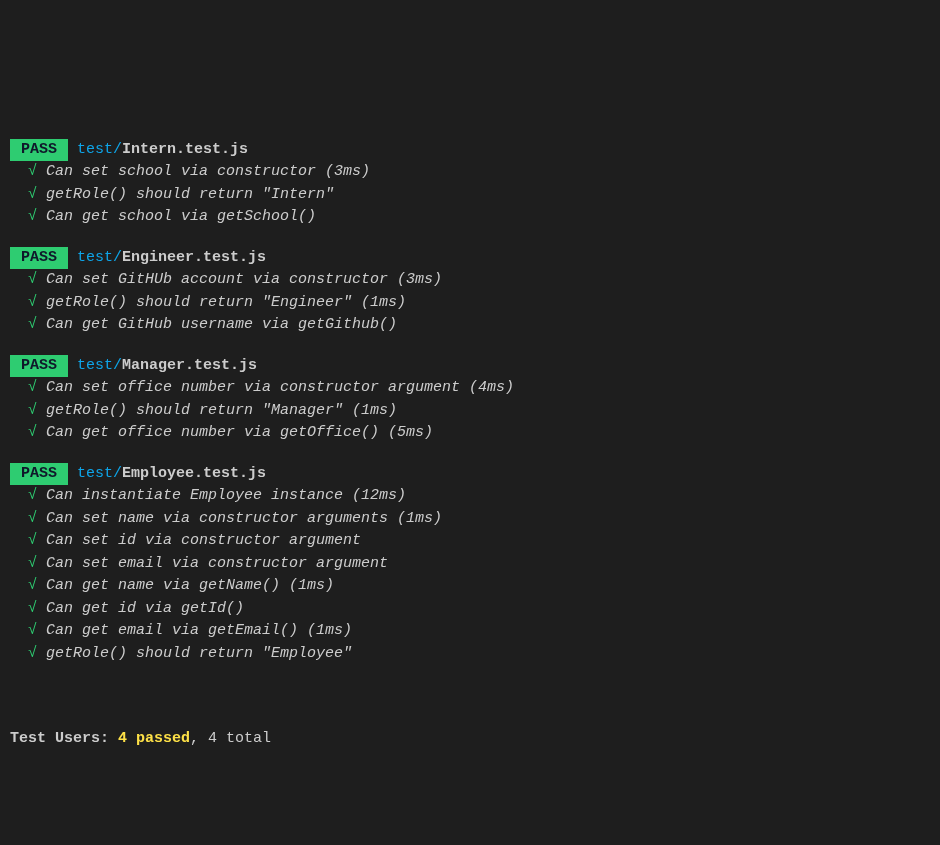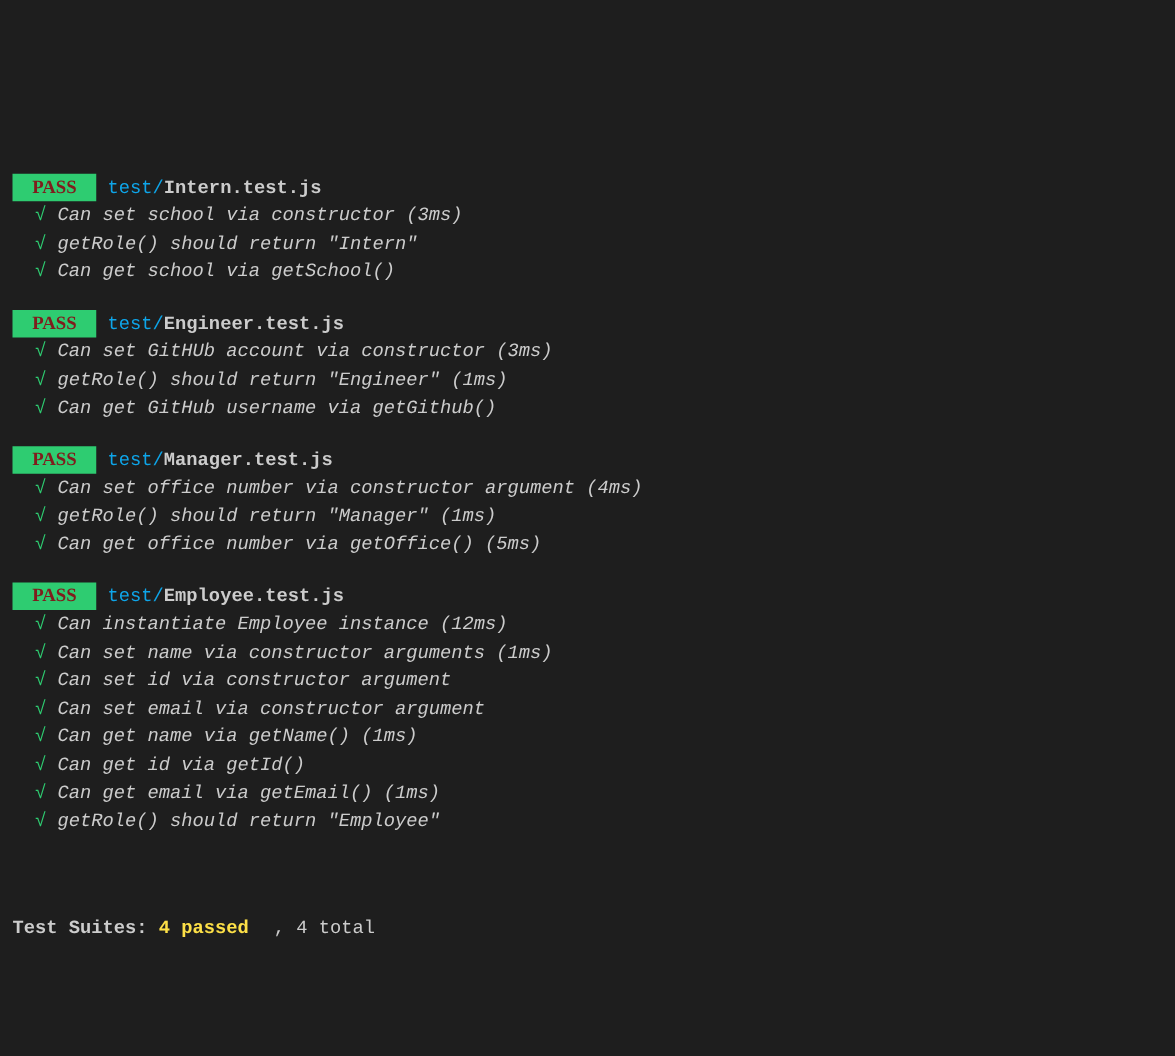--- a/index.html
+++ b/index.html
@@ -18,25 +18,24 @@
       white-space: pre;
     }
     .prompt-line {
       color: #cccccc;
     }
     .suite-block {
       margin-top: 18px;
     }
     .pass-badge {
       background-color: #2ecc71;
-      color: #7f1d1d;
+      color: #0f172a;
       font-weight: bold;
-      padding: 0 12px;
+      padding: 0 2px;
       display: inline-block;
-      font-family: Liberation Serif, serif;
     }
     .suite-path {
       color: #0ea5e9;
     }
     .suite-file {
       color: #cccccc;
       font-weight: bold;
     }
     .test-line {
       color: #cccccc;
@@ -52,32 +51,31 @@
       color: #cccccc;
       font-weight: bold;
       display: inline-block;
     }
     .summary-passed {
       color: #fde047;
       font-weight: bold;
     }
     .summary-rest {
       color: #cccccc;
-      padding-left: 20px;
     }
   </style>
 </head>
 <body>
 
 
 
 <div>
 <div id="suites-container"><div class="suite-block"><div><span class="pass-badge"> PASS </span><span class="suite-path"> test/</span><span class="suite-file">Intern.test.js</span></div><div class="test-line"><span class="check">  √ </span><span>Can set school via constructor (3ms)</span></div><div class="test-line"><span class="check">  √ </span><span>getRole() should return "Intern"</span></div><div class="test-line"><span class="check">  √ </span><span>Can get school via getSchool()</span></div></div><div class="suite-block"><div><span class="pass-badge"> PASS </span><span class="suite-path"> test/</span><span class="suite-file">Engineer.test.js</span></div><div class="test-line"><span class="check">  √ </span><span>Can set GitHUb account via constructor (3ms)</span></div><div class="test-line"><span class="check">  √ </span><span>getRole() should return "Engineer" (1ms)</span></div><div class="test-line"><span class="check">  √ </span><span>Can get GitHub username via getGithub()</span></div></div><div class="suite-block"><div><span class="pass-badge"> PASS </span><span class="suite-path"> test/</span><span class="suite-file">Manager.test.js</span></div><div class="test-line"><span class="check">  √ </span><span>Can set office number via constructor argument (4ms)</span></div><div class="test-line"><span class="check">  √ </span><span>getRole() should return "Manager" (1ms)</span></div><div class="test-line"><span class="check">  √ </span><span>Can get office number via getOffice() (5ms)</span></div></div><div class="suite-block"><div><span class="pass-badge"> PASS </span><span class="suite-path"> test/</span><span class="suite-file">Employee.test.js</span></div><div class="test-line"><span class="check">  √ </span><span>Can instantiate Employee instance (12ms)</span></div><div class="test-line"><span class="check">  √ </span><span>Can set name via constructor arguments (1ms)</span></div><div class="test-line"><span class="check">  √ </span><span>Can set id via constructor argument</span></div><div class="test-line"><span class="check">  √ </span><span>Can set email via constructor argument</span></div><div class="test-line"><span class="check">  √ </span><span>Can get name via getName() (1ms)</span></div><div class="test-line"><span class="check">  √ </span><span>Can get id via getId()</span></div><div class="test-line"><span class="check">  √ </span><span>Can get email via getEmail() (1ms)</span></div><div class="test-line"><span class="check">  √ </span><span>getRole() should return "Employee"</span></div></div></div>
 <div class="summary-block">
-<div><span class="summary-label">Test Suites: </span><span class="summary-passed">4 passed</span><span class="summary-rest">, 4 total</span></div>
+<div><span class="summary-label">Test Users: </span><span class="summary-passed">4 passed</span><span class="summary-rest">, 4 total</span></div>
 
 
 
 
 </div>
 </div>
 
 
 
 

